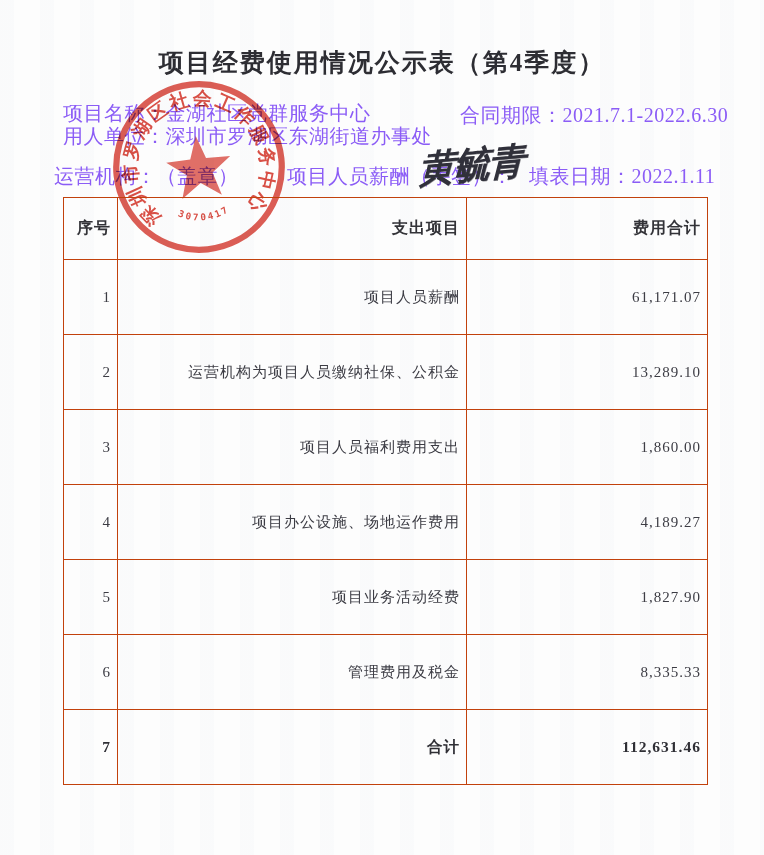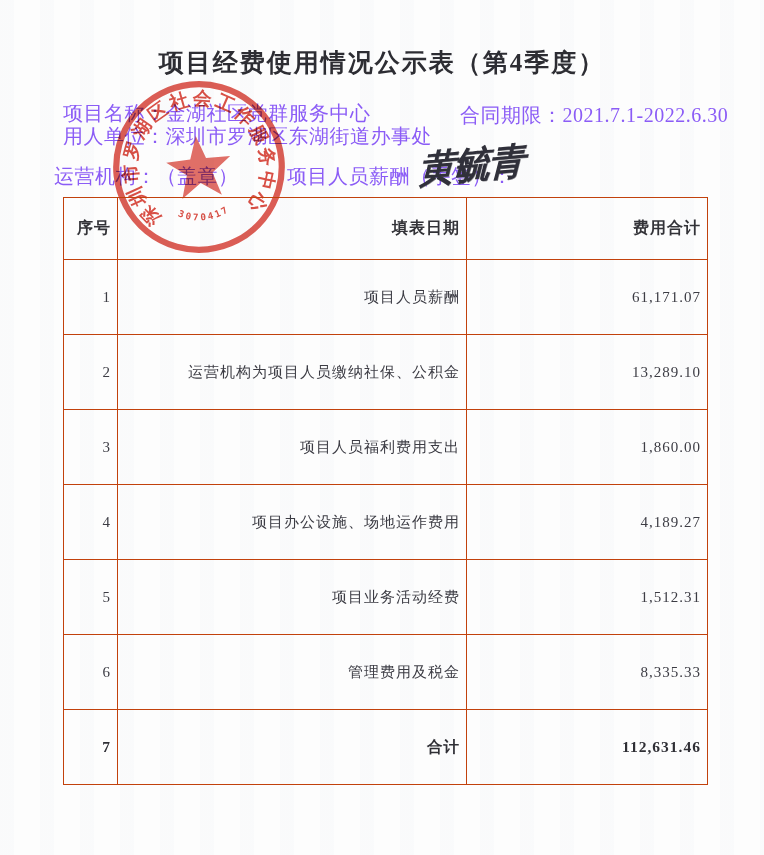--- a/index.html
+++ b/index.html
@@ -74,20 +74,21 @@
   <div class="meta m-contract"><span>合同期限：</span><span>2021.7.1-2022.6.30</span></div>
 
   <div class="meta m-employer"><span>用人单位：</span><span>深圳市罗湖区东湖街道办事处</span></div>
 
   <div class="meta m-operator"><span>运营机构：</span><span>（盖章）</span></div>
 
   <div class="meta m-signer">项目人员薪酬（手签）：</div>
 
   <div class="signature">黄毓青</div>
 
+  <div class="meta m-date"><span>填表日期：</span><span>2022.1.11</span></div>
 
   <svg class="stamp" viewBox="0 0 200 200" aria-hidden="true">
     <defs>
       <path id="ringArc" d="M 50.5 149.5 A 70 70 0 1 1 149.5 149.5" fill="none"></path>
       <path id="serialArc" d="M 70 152 A 60 60 0 0 0 130 152" fill="none"></path>
     </defs>
     <circle cx="100" cy="100" r="93" fill="none" stroke="#d5372c" stroke-width="7" opacity="0.92"></circle>
     <text font-size="21" font-weight="700" fill="#d5372c" letter-spacing="3" font-family="'DejaVu Serif',serif">
       <textPath href="#ringArc" startOffset="50%" text-anchor="middle">深圳市罗湖区社会工作服务中心</textPath>
     </text>
@@ -99,21 +100,21 @@
 
   <table class="expense">
     <colgroup>
         <col class="c-idx">
         <col class="c-item">
         <col class="c-amt">
       </colgroup>
     <thead>
       <tr>
         <th>序号</th>
-        <th>填表日期</th>
+        <th>支出项目</th>
         <th>费用合计</th>
       </tr>
     </thead>
     <tbody>
         <tr>
           <td>1</td>
           <td>项目人员薪酬</td>
           <td>61,171.07</td>
         </tr>
         <tr>
@@ -127,21 +128,21 @@
           <td>1,860.00</td>
         </tr>
         <tr>
           <td>4</td>
           <td>项目办公设施、场地运作费用</td>
           <td>4,189.27</td>
         </tr>
         <tr>
           <td>5</td>
           <td>项目业务活动经费</td>
-          <td>1,512.31</td>
+          <td>1,827.90</td>
         </tr>
         <tr>
           <td>6</td>
           <td>管理费用及税金</td>
           <td>8,335.33</td>
         </tr>
         <tr class="total-row">
           <td>7</td>
           <td>合计</td>
           <td>112,631.46</td>

